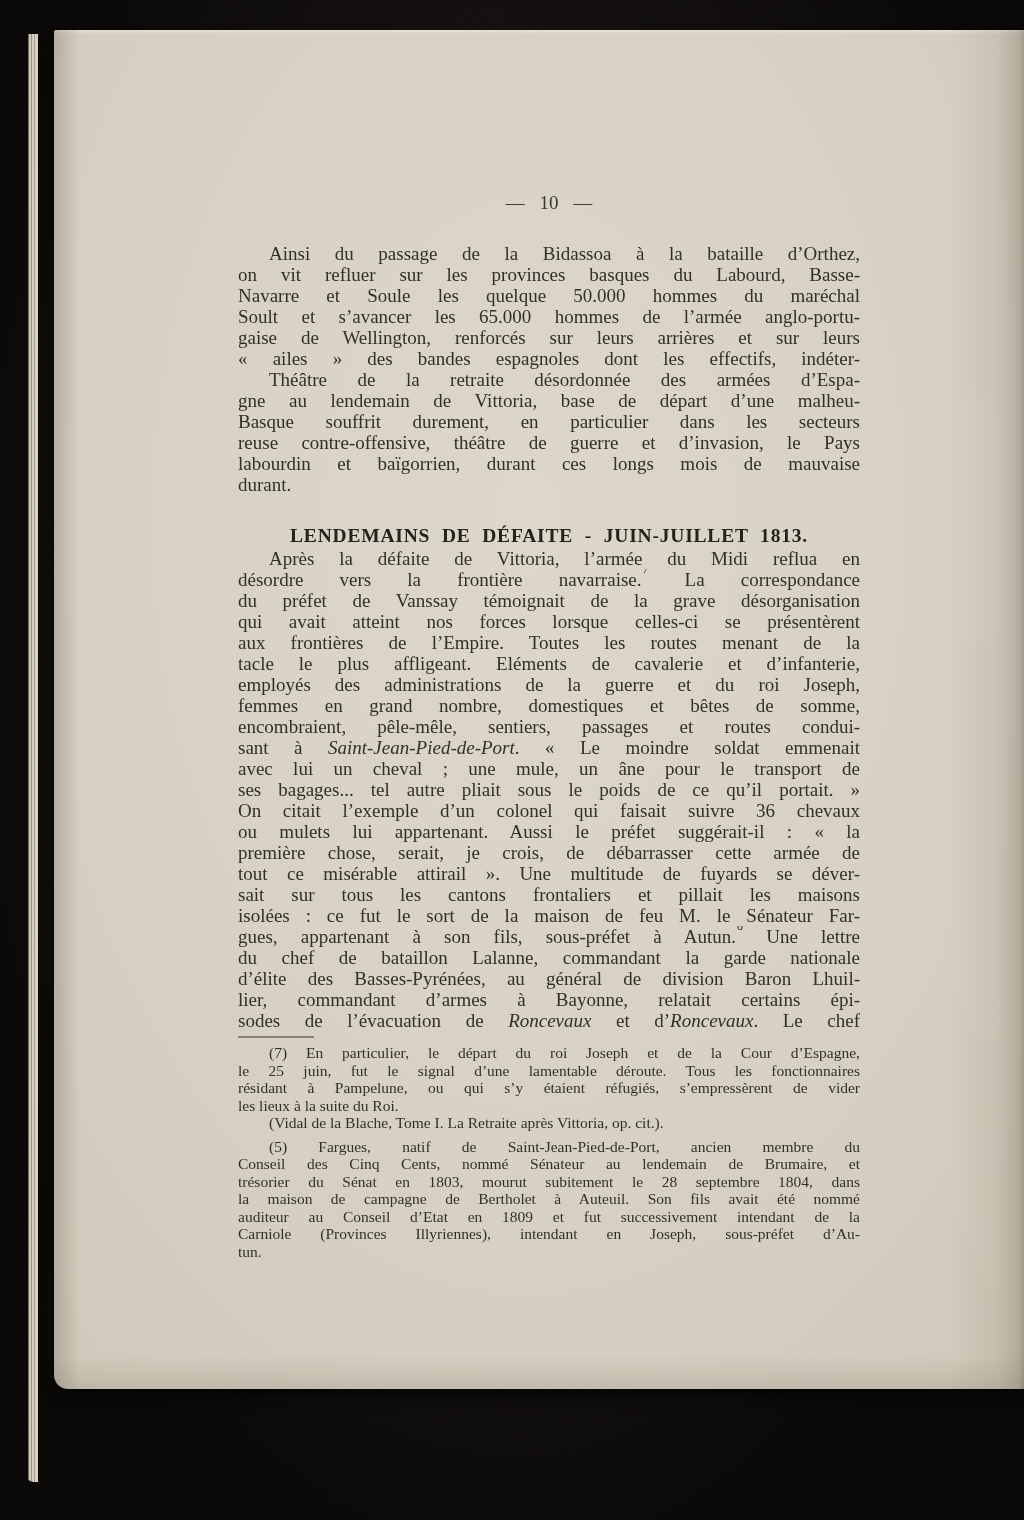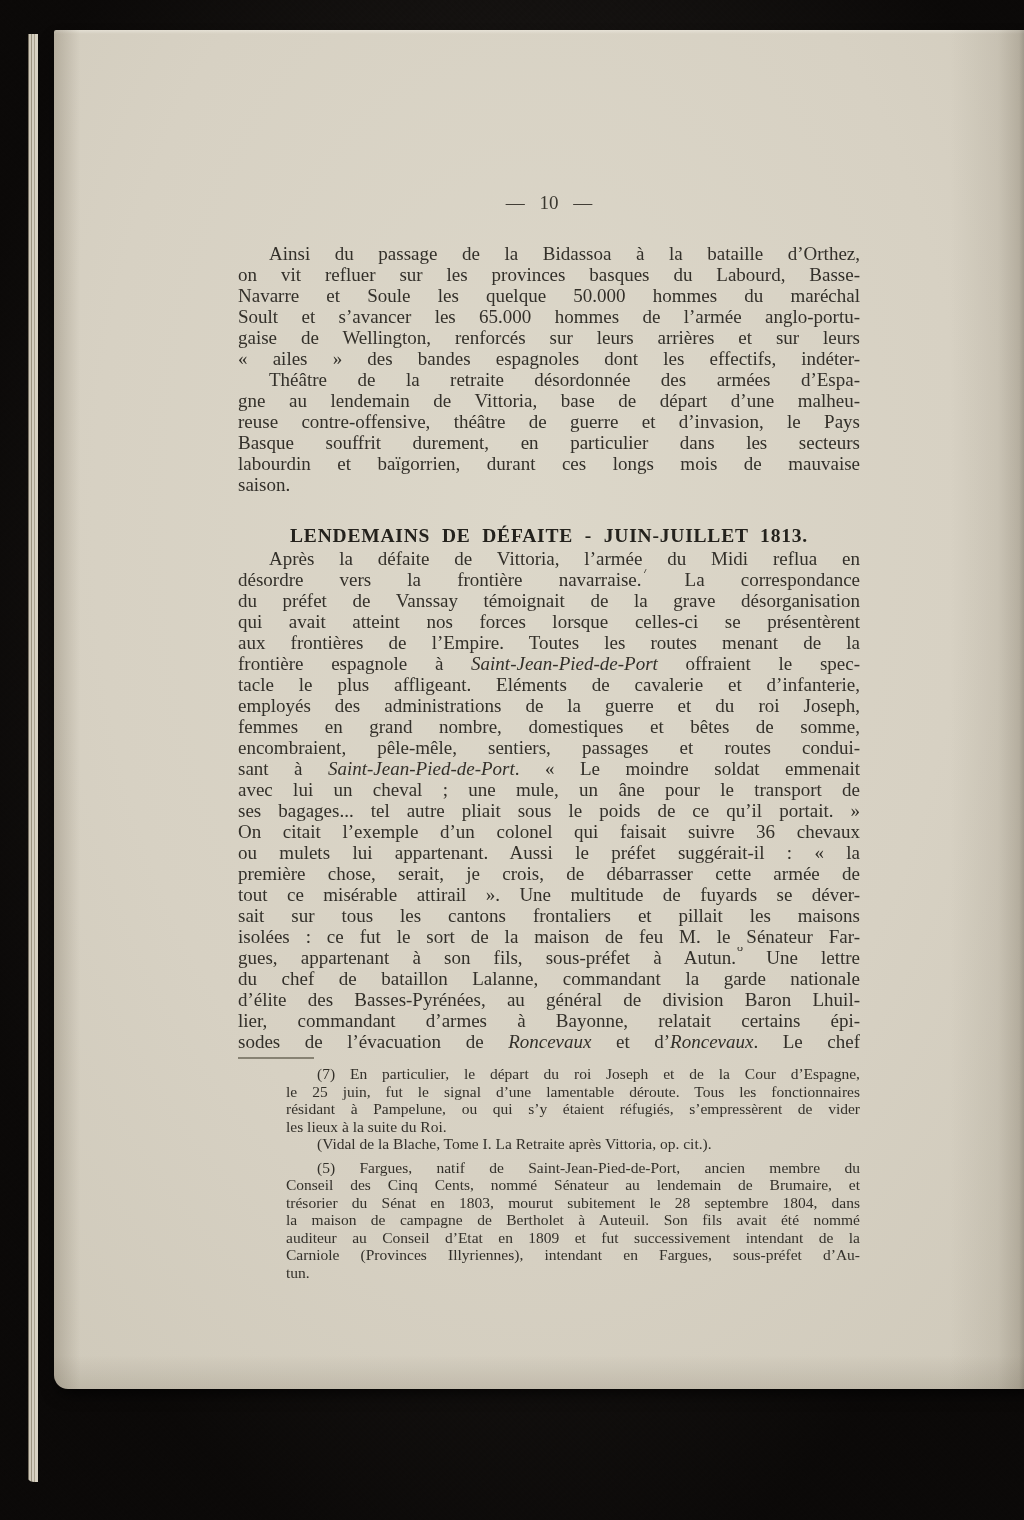--- a/index.html
+++ b/index.html
@@ -84,21 +84,21 @@
 
   .para-3 { margin-top: 0; }
   .para-1 { margin-top: 29px; }
 
   .footnote-rule {
     margin-top: 5px; width: 76px; height: 0;
     border-top: 2px solid #878273;
   }
 
   .footnote { font-size: 15.5px; line-height: 17.5px; }
-  .footnote .line { height: 17.5px; margin-left: 48px; }
+  .footnote .line { height: 17.5px; }
   .footnote > .line:first-child { text-indent: 31px; }
   .fn-7 { margin-top: 6px; }
   .fn-8 { margin-top: 6px; }
 </style>
 </head>
 <body>
 
 <div class="page-edges"></div>
 
 <div class="page">
@@ -113,35 +113,34 @@
         <div class="line">on vit refluer sur les provinces basques du Labourd, Basse-</div>
         <div class="line">Navarre et Soule les quelque 50.000 hommes du maréchal</div>
         <div class="line">Soult et s’avancer les 65.000 hommes de l’armée anglo-portu-</div>
         <div class="line">gaise de Wellington, renforcés sur leurs arrières et sur leurs</div>
         <div class="line">« ailes » des bandes espagnoles dont les effectifs, indéter-</div>
       </div>
 
     <div class="para para-2">
         <div class="line">Théâtre de la retraite désordonnée des armées d’Espa-</div>
         <div class="line">gne au lendemain de Vittoria, base de départ d’une malheu-</div>
+        <div class="line">Basque souffrit durement, en particulier dans les secteurs</div>
         <div class="line">reuse contre-offensive, théâtre de guerre et d’invasion, le Pays</div>
-        <div class="line">Basque souffrit durement, en particulier dans les secteurs</div>
         <div class="line">labourdin et baïgorrien, durant ces longs mois de mauvaise</div>
-        <div class="line last">saison.</div>
+        <div class="line last">durant.</div>
       </div>
 
     <h2 class="section-heading">LENDEMAINS DE DÉFAITE - JUIN-JUILLET 1813.</h2>
 
     <div class="para para-3">
         <div class="line">Après la défaite de Vittoria, l’armée du Midi reflua en</div>
         <div class="line">désordre vers la frontière navarraise.<sup>7</sup> La correspondance</div>
         <div class="line">du préfet de Vanssay témoignait de la grave désorganisation</div>
         <div class="line">qui avait atteint nos forces lorsque celles-ci se présentèrent</div>
         <div class="line">aux frontières de l’Empire. Toutes les routes menant de la</div>
-        <div class="line">frontière espagnole à <i>Saint-Jean-Pied-de-Port</i> offraient le spec-</div>
         <div class="line">tacle le plus affligeant. Eléments de cavalerie et d’infanterie,</div>
         <div class="line">employés des administrations de la guerre et du roi Joseph,</div>
         <div class="line">femmes en grand nombre, domestiques et bêtes de somme,</div>
         <div class="line">encombraient, pêle-mêle, sentiers, passages et routes condui-</div>
         <div class="line">sant à <i>Saint-Jean-Pied-de-Port</i>. « Le moindre soldat emmenait</div>
         <div class="line">avec lui un cheval ; une mule, un âne pour le transport de</div>
         <div class="line">ses bagages... tel autre pliait sous le poids de ce qu’il portait. »</div>
         <div class="line">On citait l’exemple d’un colonel qui faisait suivre 36 chevaux</div>
         <div class="line">ou mulets lui appartenant. Aussi le préfet suggérait-il : « la</div>
         <div class="line">première chose, serait, je crois, de débarrasser cette armée de</div>
@@ -167,18 +166,18 @@
     <div class="footnote fn-7-src">
         <div class="line last">(Vidal de la Blache, Tome I. La Retraite après Vittoria, op. cit.).</div>
       </div>
 
     <div class="footnote fn-8">
         <div class="line">(5) Fargues, natif de Saint-Jean-Pied-de-Port, ancien membre du</div>
         <div class="line">Conseil des Cinq Cents, nommé Sénateur au lendemain de Brumaire, et</div>
         <div class="line">trésorier du Sénat en 1803, mourut subitement le 28 septembre 1804, dans</div>
         <div class="line">la maison de campagne de Bertholet à Auteuil. Son fils avait été nommé</div>
         <div class="line">auditeur au Conseil d’Etat en 1809 et fut successivement intendant de la</div>
-        <div class="line">Carniole (Provinces Illyriennes), intendant en Fargues, sous-préfet d’Au-</div>
+        <div class="line">Carniole (Provinces Illyriennes), intendant en Joseph, sous-préfet d’Au-</div>
         <div class="line last">tun.</div>
       </div>
 
   </div>
 </div>
 
 </body></html>

